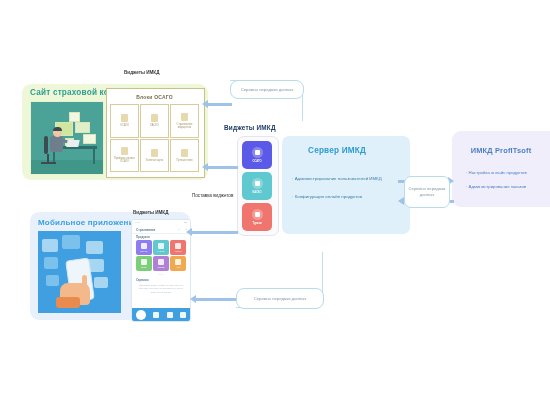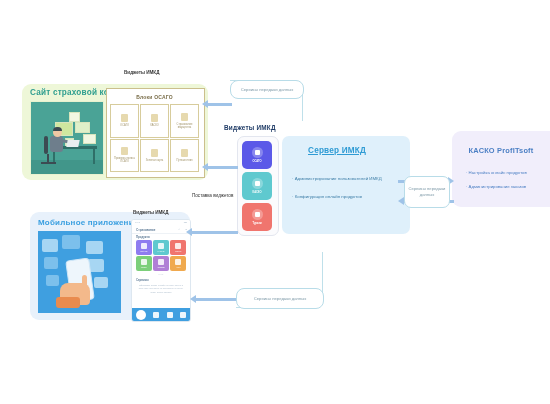--- a/index.html
+++ b/index.html
@@ -73,21 +73,21 @@
   .wtile{position:absolute;left:242px;width:30px;height:28px;border-radius:5px;display:flex;flex-direction:column;align-items:center;justify-content:center;}
   #wtile-0{top:141px;background:#5b59e8;}
   #wtile-1{top:172px;background:#5fc9cf;}
   #wtile-2{top:203px;background:#f0756e;}
   .wtile-ico{width:11px;height:11px;border-radius:50%;background:rgba(255,255,255,.28);display:flex;align-items:center;justify-content:center;margin-bottom:2px;}
   .wtile-glyph{width:5px;height:5px;background:#fff;border-radius:1px;}
   .wtile-cap{font-size:2.6px;color:#fff;font-weight:bold;}
 
   
   #server-panel{left:282px;top:136px;width:128px;height:98px;background:#dff0fb;border-radius:7px;}
-  #server-title{left:282px;top:146px;width:110px;text-align:center;font-size:8.2px;color:#2f9bd4;text-decoration:underline;}
+  #server-title{left:282px;top:146px;width:110px;text-align:center;font-size:8.2px;color:#2f9bd4;}
   .srv-bullet{position:absolute;left:292px;width:118px;font-size:4.4px;color:#3f7fa8;}
 
   
   #pi-panel{left:452px;top:131px;width:98px;height:76px;background:#f1eefb;border-radius:9px 0 0 9px;}
   #pi-title{left:452px;top:146px;width:98px;text-align:center;font-size:7.4px;color:#4b7fc4;}
   .pi-bullet{position:absolute;left:466px;width:92px;font-size:4.3px;color:#4b7fc4;}
 
   
   .bub{position:absolute;border:1px solid #b8dce8;border-radius:8px;background:#fff;display:flex;align-items:center;justify-content:center;text-align:center;}
   .bub span{font-size:4.2px;color:#7e9aa8;line-height:1.35;}
@@ -262,21 +262,21 @@
       </div>
     <div class="wtile-cap">Туризм</div>
   </div>
 
   <div class="abs" id="server-panel"></div>
   <div class="abs ttl" id="server-title">Сервер ИМКД</div>
   <div class="srv-bullet" style="top:176px;">· Администрирование пользователей ИМКД</div>
   <div class="srv-bullet" style="top:194px;">· Конфигурация онлайн продуктов</div>
 
   <div class="abs" id="pi-panel"></div>
-  <div class="abs ttl" id="pi-title">КАСКО ProfITsoft</div>
+  <div class="abs ttl" id="pi-title">ИМКД ProfITsoft</div>
   <div class="pi-bullet" style="top:170px;">· Настройка онлайн продуктов</div>
   <div class="pi-bullet" style="top:184px;">· Администрирование заказов</div>
 
   <div class="curve" style="left:230px;top:80px;width:72px;height:40px;border-bottom:none;border-left:none;border-radius:0 9px 0 0;"></div>
   <div class="abar" style="left:208px;top:103px;width:24px;"></div>
   <div class="ahead left" style="left:202px;top:100px;"></div>
 
   <div class="abar" style="left:208px;top:166px;width:30px;"></div>
   <div class="ahead left" style="left:202px;top:163px;"></div>
 

